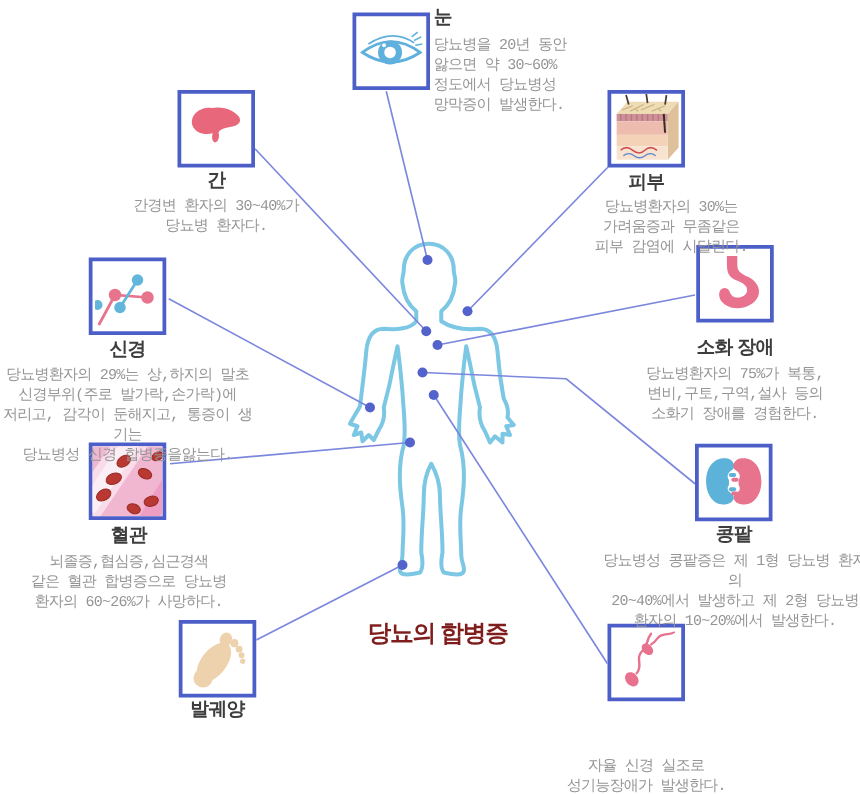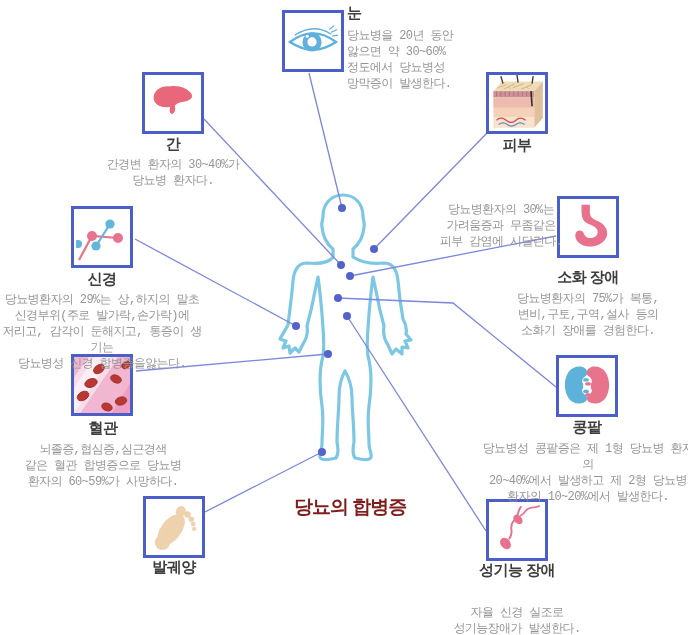--- a/index.html
+++ b/index.html
@@ -104,21 +104,21 @@
       <path d="M7 15 V20 M11 15 V20 M15 15 V20 M19 15 V20 M23 15 V20 M27 15 V20 M31 15 V20 M35 15 V20 M39 15 V20" stroke="#b47880" stroke-width="1"></path>
       <rect x="4" y="20.5" width="38" height="10" fill="#edbcae"></rect>
       <rect x="4" y="30.5" width="38" height="8.5" fill="#f3d2b8"></rect>
       <rect x="4" y="39" width="38" height="10" fill="#f7e3cf"></rect>
       <path d="M7 42 q4 -4 9 0 t9 0 t9 0" stroke="#cf4f4f" stroke-width="1.2" fill="none"></path>
       <path d="M9 46 q4 -3 8 0 t8 0 t8 0" stroke="#5f86c9" stroke-width="1" fill="none"></path>
       <path d="M39 15 L40 29" stroke="#3a2d20" stroke-width="1.5"></path>
     </svg>
   </div>
   <div class="organ-title" style="left:467px;top:136px;width:100px;">피부</div>
-  <div class="organ-desc" style="left:421px;top:158px;width:160px;margin-top:44px;">당뇨병환자의 30%는
+  <div class="organ-desc" style="left:457px;top:158px;width:160px;">당뇨병환자의 30%는
 가려움증과 무좀같은
 피부 감염에 시달린다.</div>
 
   <div class="organ-box" style="left:71px;top:206px;">
     <svg width="52" height="52" viewBox="0 0 52 52">
       <path d="M3 49 L16 25 L42 27" stroke="#e8738c" stroke-width="2.2" fill="none"></path>
       <path d="M20 35 L34 13" stroke="#62b6db" stroke-width="2.2" fill="none"></path>
       <circle cx="34" cy="13" r="4.6" fill="#62b6db"></circle>
       <circle cx="20" cy="35" r="4.6" fill="#62b6db"></circle>
       <circle cx="2" cy="33" r="4" fill="#62b6db"></circle>
@@ -155,21 +155,21 @@
         <ellipse cx="42" cy="22" rx="5.6" ry="3.8" transform="rotate(25 42 22)"></ellipse>
         <ellipse cx="47" cy="44" rx="5.8" ry="4" transform="rotate(-15 47 44)"></ellipse>
         <ellipse cx="33" cy="50" rx="5.4" ry="3.8" transform="rotate(20 33 50)"></ellipse>
         <ellipse cx="52" cy="8" rx="4.6" ry="3.2" transform="rotate(-30 52 8)"></ellipse>
       </g>
     </svg>
   </div>
   <div class="organ-title" style="left:53px;top:419px;width:100px;">혈관</div>
   <div class="organ-desc" style="left:19px;top:442px;width:168px;">뇌졸증,협심증,심근경색
 같은 혈관 합병증으로 당뇨병
-환자의 60~59%가 사망하다.</div>
+환자의 60~26%가 사망하다.</div>
 
   <div class="organ-box" style="left:556px;top:355px;">
     <svg width="50" height="50" viewBox="0 0 52 52">
       <path d="M21 6 C10 4 3 13 3 25 C3 37 10 46 20 44 C26 43 28 38 24 35 C21 33 20 31 22 28 L22 24 C20 21 21 18 24 16 C28 14 27 8 21 6 Z" fill="#5cb2d8"></path>
       <rect x="22" y="18" width="6" height="3.4" rx="1.7" fill="#5cb2d8"></rect>
       <rect x="22" y="30" width="6" height="3.4" rx="1.7" fill="#5cb2d8"></rect>
       <path d="M31 6 C42 4 49 13 49 25 C49 37 42 46 32 44 C26 43 24 38 28 35 C31 33 32 31 30 28 L30 24 C32 21 31 18 28 16 C24 14 25 8 31 6 Z" fill="#e8738c"></path>
       <rect x="24" y="22" width="6" height="3.4" rx="1.7" fill="#e8738c"></rect>
       <rect x="24" y="33.5" width="6" height="3.4" rx="1.7" fill="#e8738c"></rect>
     </svg>
@@ -197,19 +197,18 @@
   <div class="organ-box" style="left:486px;top:499px;">
     <svg width="50" height="50" viewBox="0 0 52 52">
       <g fill="#e8728e" stroke="none">
         <ellipse cx="14" cy="40" rx="5" ry="6.5" transform="rotate(-40 14 40)"></ellipse>
         <ellipse cx="27" cy="15" rx="4" ry="5.5" transform="rotate(-45 27 15)"></ellipse>
       </g>
       <path d="M18 35 C24 28 16 23 23 16 C28 11 26 7 30 2" stroke="#e8728e" stroke-width="2" fill="none" stroke-linecap="round"></path>
       <path d="M30 11 C36 8 34 4 40 3 C44 2 46 3 49 1" stroke="#e8728e" stroke-width="1.8" fill="none" stroke-linecap="round"></path>
     </svg>
   </div>
-  <div class="organ-title" style="left:457px;top:561px;width:120px;">성기능 장애</div>
   <div class="organ-desc" style="left:432px;top:585px;width:170px;margin-top:20px;">자율 신경 실조로
 성기능장애가 발생한다.</div>
 
   <div id="main-title" style="left:294px;top:494px;width:130px;">당뇨의 합병증</div>
 
 </div>
 
 </body></html>

